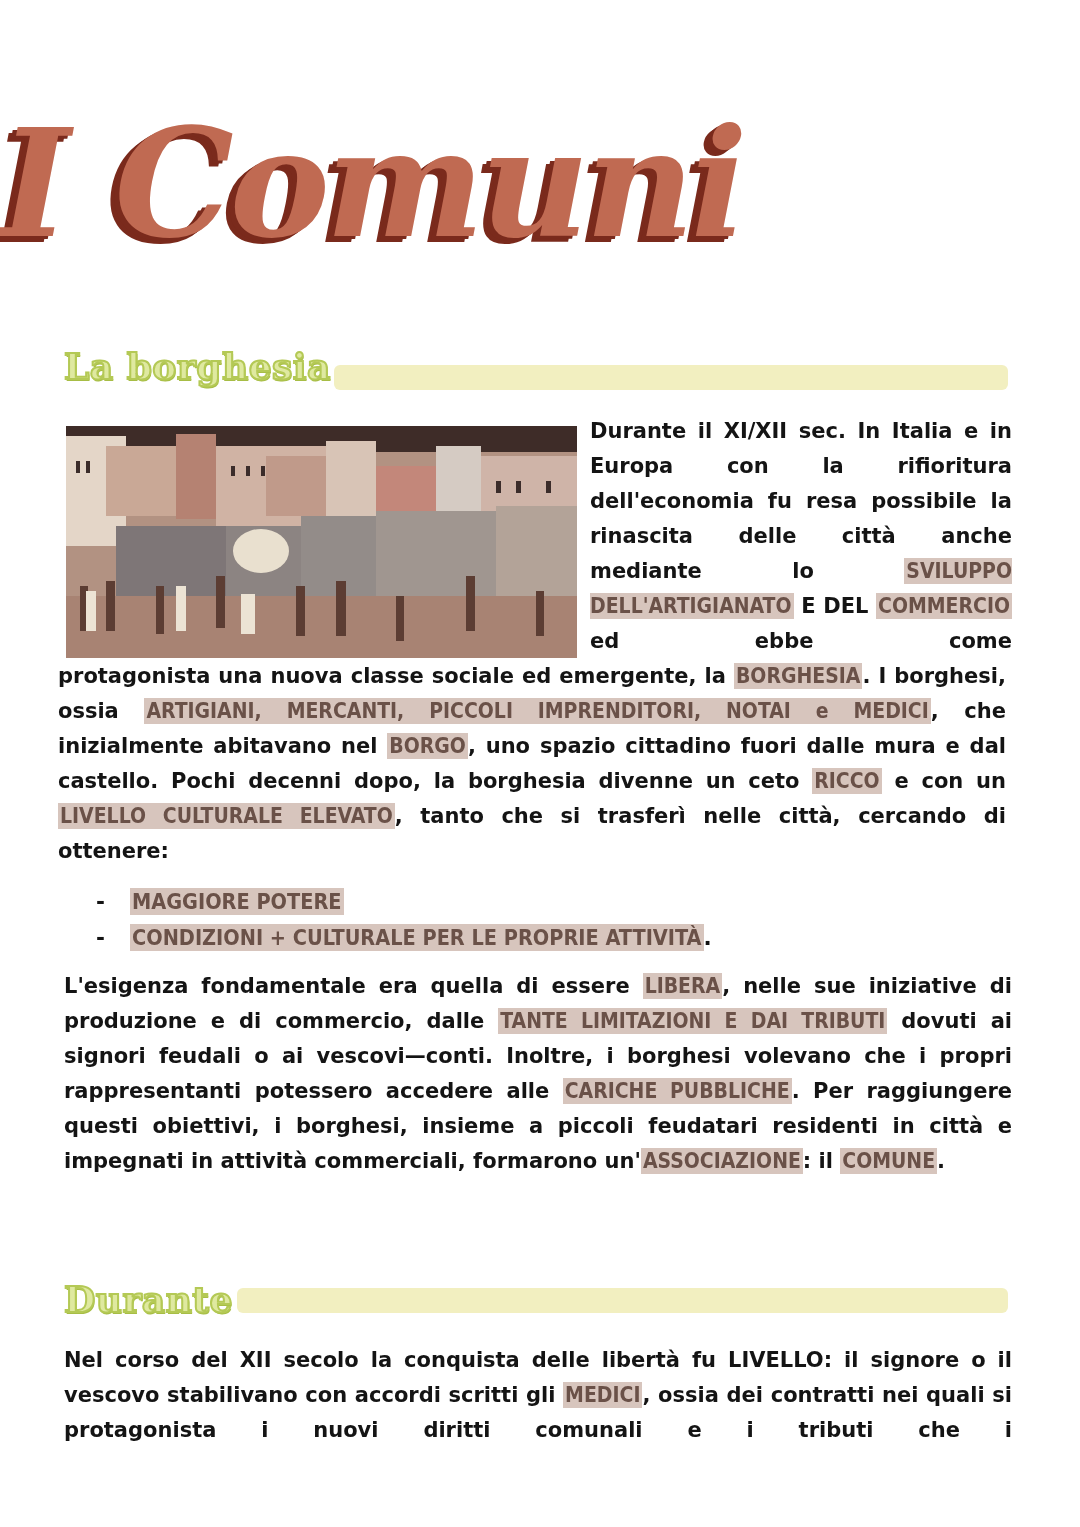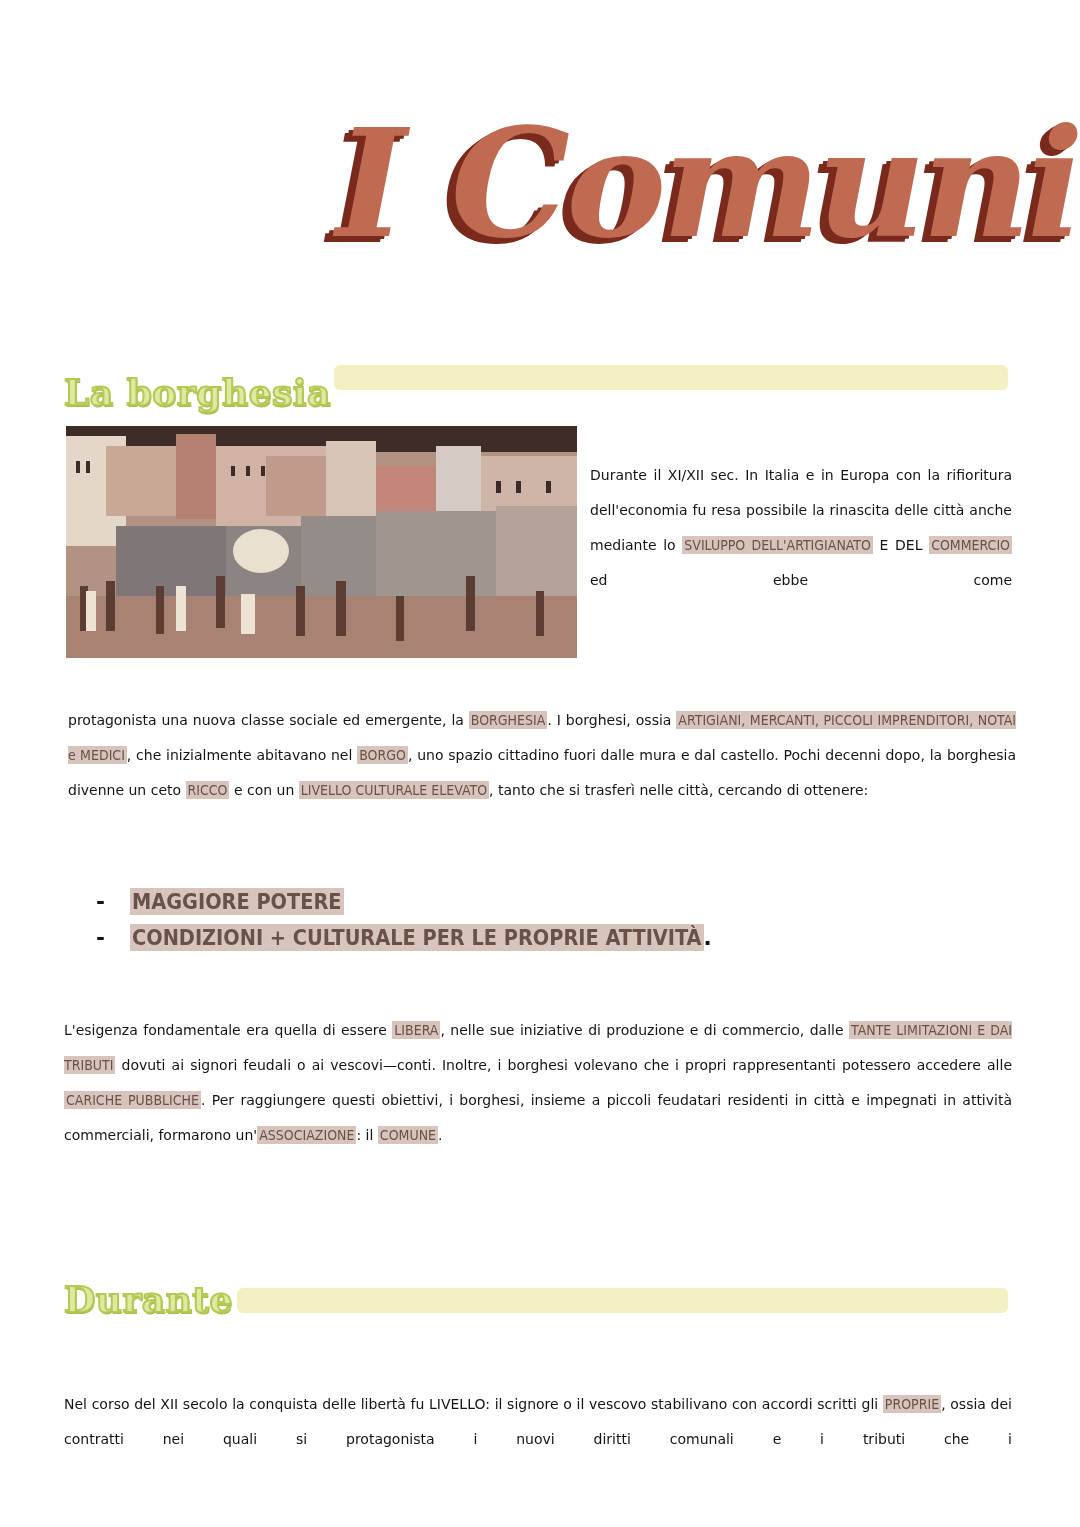--- a/index.html
+++ b/index.html
@@ -1,50 +1,50 @@
 <!DOCTYPE html>
 <html><head>
 <meta charset="utf-8">
 <style>
   html, body { margin: 0; padding: 0; background: #ffffff; }
   body { width: 1080px; height: 1527px; position: relative; overflow: hidden;
          font-family: "DejaVu Sans", "Liberation Sans", sans-serif; color: #111; }
 
-  .title { position: absolute; left: 0; top: 88px; width: 1080px; text-align: right;
+  .title { position: absolute; left: 0; top: 88px; width: 1080px; text-align: left;
            font-family: "DejaVu Serif", "Liberation Serif", serif; font-style: italic; font-weight: bold;
            font-size: 150px; line-height: 190px; letter-spacing: -4px;
            color: #c06a52;
            text-shadow: -5px 3px 0 #7a2a1c, -9px 6px 0 #7a2a1c; }
 
   .section-head { position: absolute; left: 64px; height: 44px; display: flex; align-items: center; }
   .section-head .label { font-family: "DejaVu Serif", "Liberation Serif", serif; font-weight: bold;
            font-size: 36px; line-height: 44px; color: #dfe9a0; letter-spacing: 0.5px;
            -webkit-text-stroke: 2px #b4c955;
            text-shadow: 1px 2px 0 #a7bd45; }
   .section-bar { position: absolute; height: 25px; background: #f2efc0; border-radius: 6px; right: 72px; }
 
-  .para { position: absolute; font-weight: normal; font-size: 14px; line-height: 35px;
-          text-align: justify; text-align-last: left; color: #141414; margin-top: 44px; }
+  .para { position: absolute; font-weight: bold; font-size: 21px; line-height: 35px;
+          text-align: justify; text-align-last: left; color: #141414; }
   .hl { background: #d7c5bd; color: #6a5148; padding: 1px 2px; font-family: "DejaVu Sans Condensed", "DejaVu Sans", sans-serif; text-align: right; }
 
   .painting { position: absolute; left: 66px; top: 426px; width: 511px; height: 232px; overflow: hidden;
               background: linear-gradient(180deg, #4c3a34 0%, #8d6f63 10%, #c9aca0 24%, #b89284 40%,
                         #8e8585 52%, #a99187 66%, #b69686 80%, #a6826f 100%); }
 
   ul.list { position: absolute; left: 96px; top: 884px; margin: 0; padding: 0; list-style: none;
             font-weight: bold; font-size: 21.5px; line-height: 36px; }
   ul.list li { position: relative; padding-left: 34px; }
   ul.list li .dash { position: absolute; left: 0; top: 0; color: #141414; }
 </style>
 </head>
 <body>
 
 <div class="title">I Comuni</div>
 
-<div class="section-head" style="top:370px;">
+<div class="section-head" style="top:344px;">
   <span class="label">La borghesia</span>
 </div>
 <div class="section-bar" style="left:334px; top:365px;"></div>
 
 <div class="painting" title="Painting of a medieval city with townspeople and buildings">
   <svg width="511" height="232" viewBox="0 0 511 232">
     <rect x="0" y="0" width="511" height="232" fill="#b29282"></rect>
     <rect x="0" y="0" width="511" height="26" fill="#3e2c28"></rect>
     <rect x="0" y="10" width="60" height="110" fill="#e4d6c8"></rect>
     <rect x="40" y="20" width="70" height="70" fill="#c9a896"></rect>
@@ -88,21 +88,21 @@
       <rect x="450" y="55" width="5" height="12"></rect>
         <rect x="480" y="55" width="5" height="12"></rect>
     </g>
   </svg>
 </div>
 
 <div class="para" style="left:590px; top:414px; width:422px; text-align-last: justify;">
   <span>Durante il XI/XII sec. In Italia e in Europa con la rifioritura dell'economia fu resa possibile la rinascita delle città anche mediante lo </span><span class="hl">SVILUPPO DELL'ARTIGIANATO</span><span> E DEL </span><span class="hl">COMMERCIO</span><span> ed ebbe come</span>
 </div>
 
-<div class="para" style="left:68px; top:659px; width:948px;">
+<div class="para" style="left:58px; top:659px; width:948px;">
   <span>protagonista una nuova classe sociale ed emergente, la </span><span class="hl">BORGHESIA</span><span>. I borghesi, ossia </span><span class="hl">ARTIGIANI, MERCANTI, PICCOLI IMPRENDITORI, NOTAI e MEDICI</span><span>, che inizialmente abitavano nel </span><span class="hl">BORGO</span><span>, uno spazio cittadino fuori dalle mura e dal castello. Pochi decenni dopo, la borghesia divenne un ceto </span><span class="hl">RICCO</span><span> e con un </span><span class="hl">LIVELLO CULTURALE ELEVATO</span><span>, tanto che si trasferì nelle città, cercando di ottenere:</span>
 </div>
 
 <ul class="list">
   <li>
     <span class="dash">-</span>
     <span class="hl">MAGGIORE POTERE</span><span></span>
   </li>
   <li>
     <span class="dash">-</span>
@@ -113,14 +113,14 @@
 <div class="para" style="left:64px; top:969px; width:948px;">
   <span>L'esigenza fondamentale era quella di essere </span><span class="hl">LIBERA</span><span>, nelle sue iniziative di produzione e di commercio, dalle </span><span class="hl">TANTE LIMITAZIONI E DAI TRIBUTI</span><span> dovuti ai signori feudali o ai vescovi—conti. Inoltre, i borghesi volevano che i propri rappresentanti potessero accedere alle </span><span class="hl">CARICHE PUBBLICHE</span><span>. Per raggiungere questi obiettivi, i borghesi, insieme a piccoli feudatari residenti in città e impegnati in attività commerciali, formarono un'</span><span class="hl">ASSOCIAZIONE</span><span>: il </span><span class="hl">COMUNE</span><span>.</span>
 </div>
 
 <div class="section-head" style="top:1277px;">
   <span class="label">Durante</span>
 </div>
 <div class="section-bar" style="left:237px; top:1288px;"></div>
 
 <div class="para" style="left:64px; top:1343px; width:948px; text-align-last: justify;">
-  <span>Nel corso del XII secolo la conquista delle libertà fu LIVELLO: il signore o il vescovo stabilivano con accordi scritti gli </span><span class="hl">PROPRIE</span><span>, ossia dei contratti nei quali si protagonista i nuovi diritti comunali e i tributi che i</span>
+  <span>Nel corso del XII secolo la conquista delle libertà fu LIVELLO: il signore o il vescovo stabilivano con accordi scritti gli </span><span class="hl">MEDICI</span><span>, ossia dei contratti nei quali si protagonista i nuovi diritti comunali e i tributi che i</span>
 </div>
 
 </body></html>

